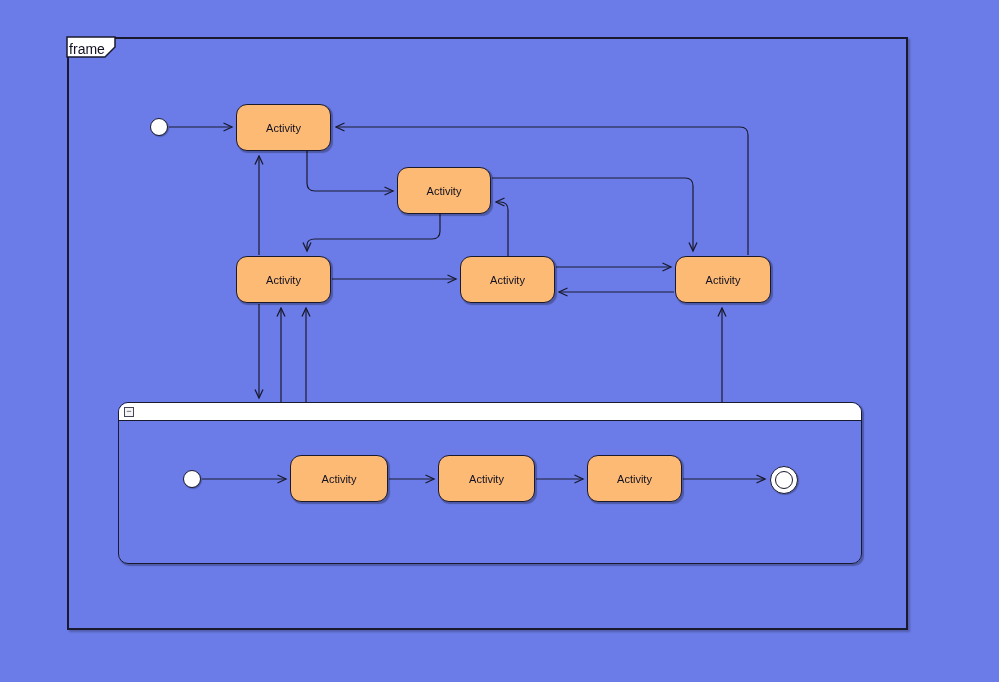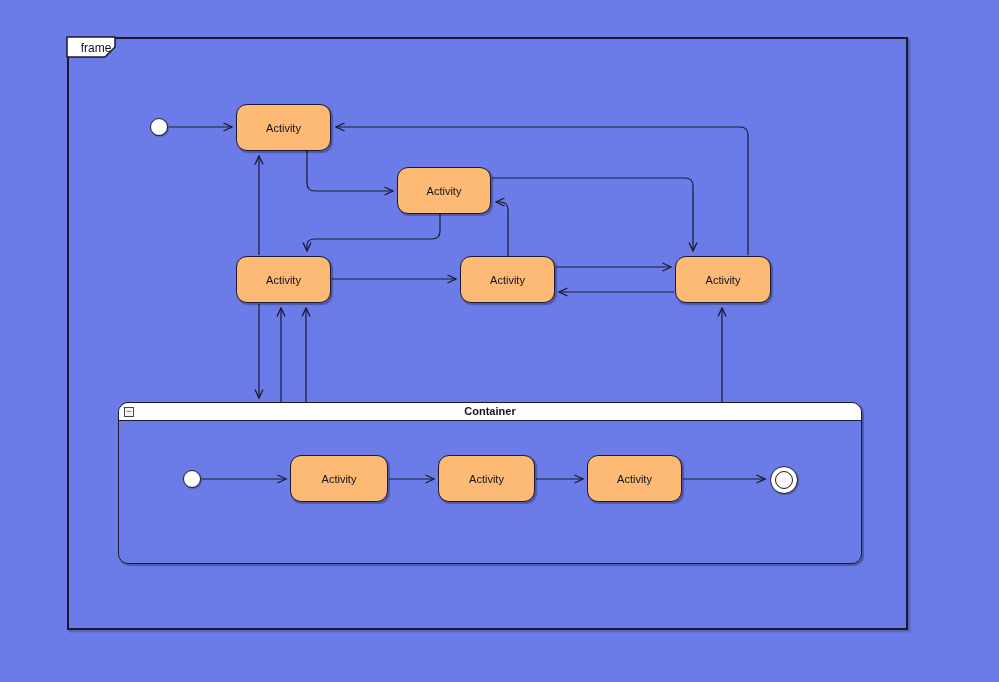--- a/index.html
+++ b/index.html
@@ -14,24 +14,24 @@
   .frame {
     position: absolute;
     left: 67px; top: 37px;
     width: 841px; height: 593px;
     border: 2px solid #1A1A2E;
     box-sizing: border-box;
     box-shadow: 2px 2px 2px rgba(0,0,0,0.25);
   }
   .frame-tab-label {
     position: absolute;
-    left: 76px; top: 41px;
+    left: 67px; top: 41px;
     width: 40px;
     text-align: center;
-    font-size: 12px;
+    font-size: 14px;
     color: #111122;
     z-index: 6;
   }
   .edges-layer {
     position: absolute;
     left: 0; top: 0;
     width: 999px; height: 682px;
     z-index: 4;
   }
   .node {
@@ -125,21 +125,20 @@
 </head>
 <body>
 
 <div class="canvas">
 
   <div class="frame"></div>
 
   <div class="container-node">
     <div class="container-titlebar">
       <div class="collapse-icon">−</div>
-      <div class="container-title">Container</div>
     </div>
   </div>
 
   <svg class="edges-layer" width="999" height="682" viewBox="0 0 999 682" fill="none">
     <defs>
       <marker id="arrow" viewBox="0 0 11 11" refX="9.5" refY="5.5" markerWidth="11" markerHeight="11" markerUnits="userSpaceOnUse" orient="auto-start-reverse">
         <path d="M 1 1.5 L 9.5 5.5 L 1 9.5" fill="none" stroke="#1A1A2E" stroke-width="1.3"></path>
       </marker>
     </defs>
 

